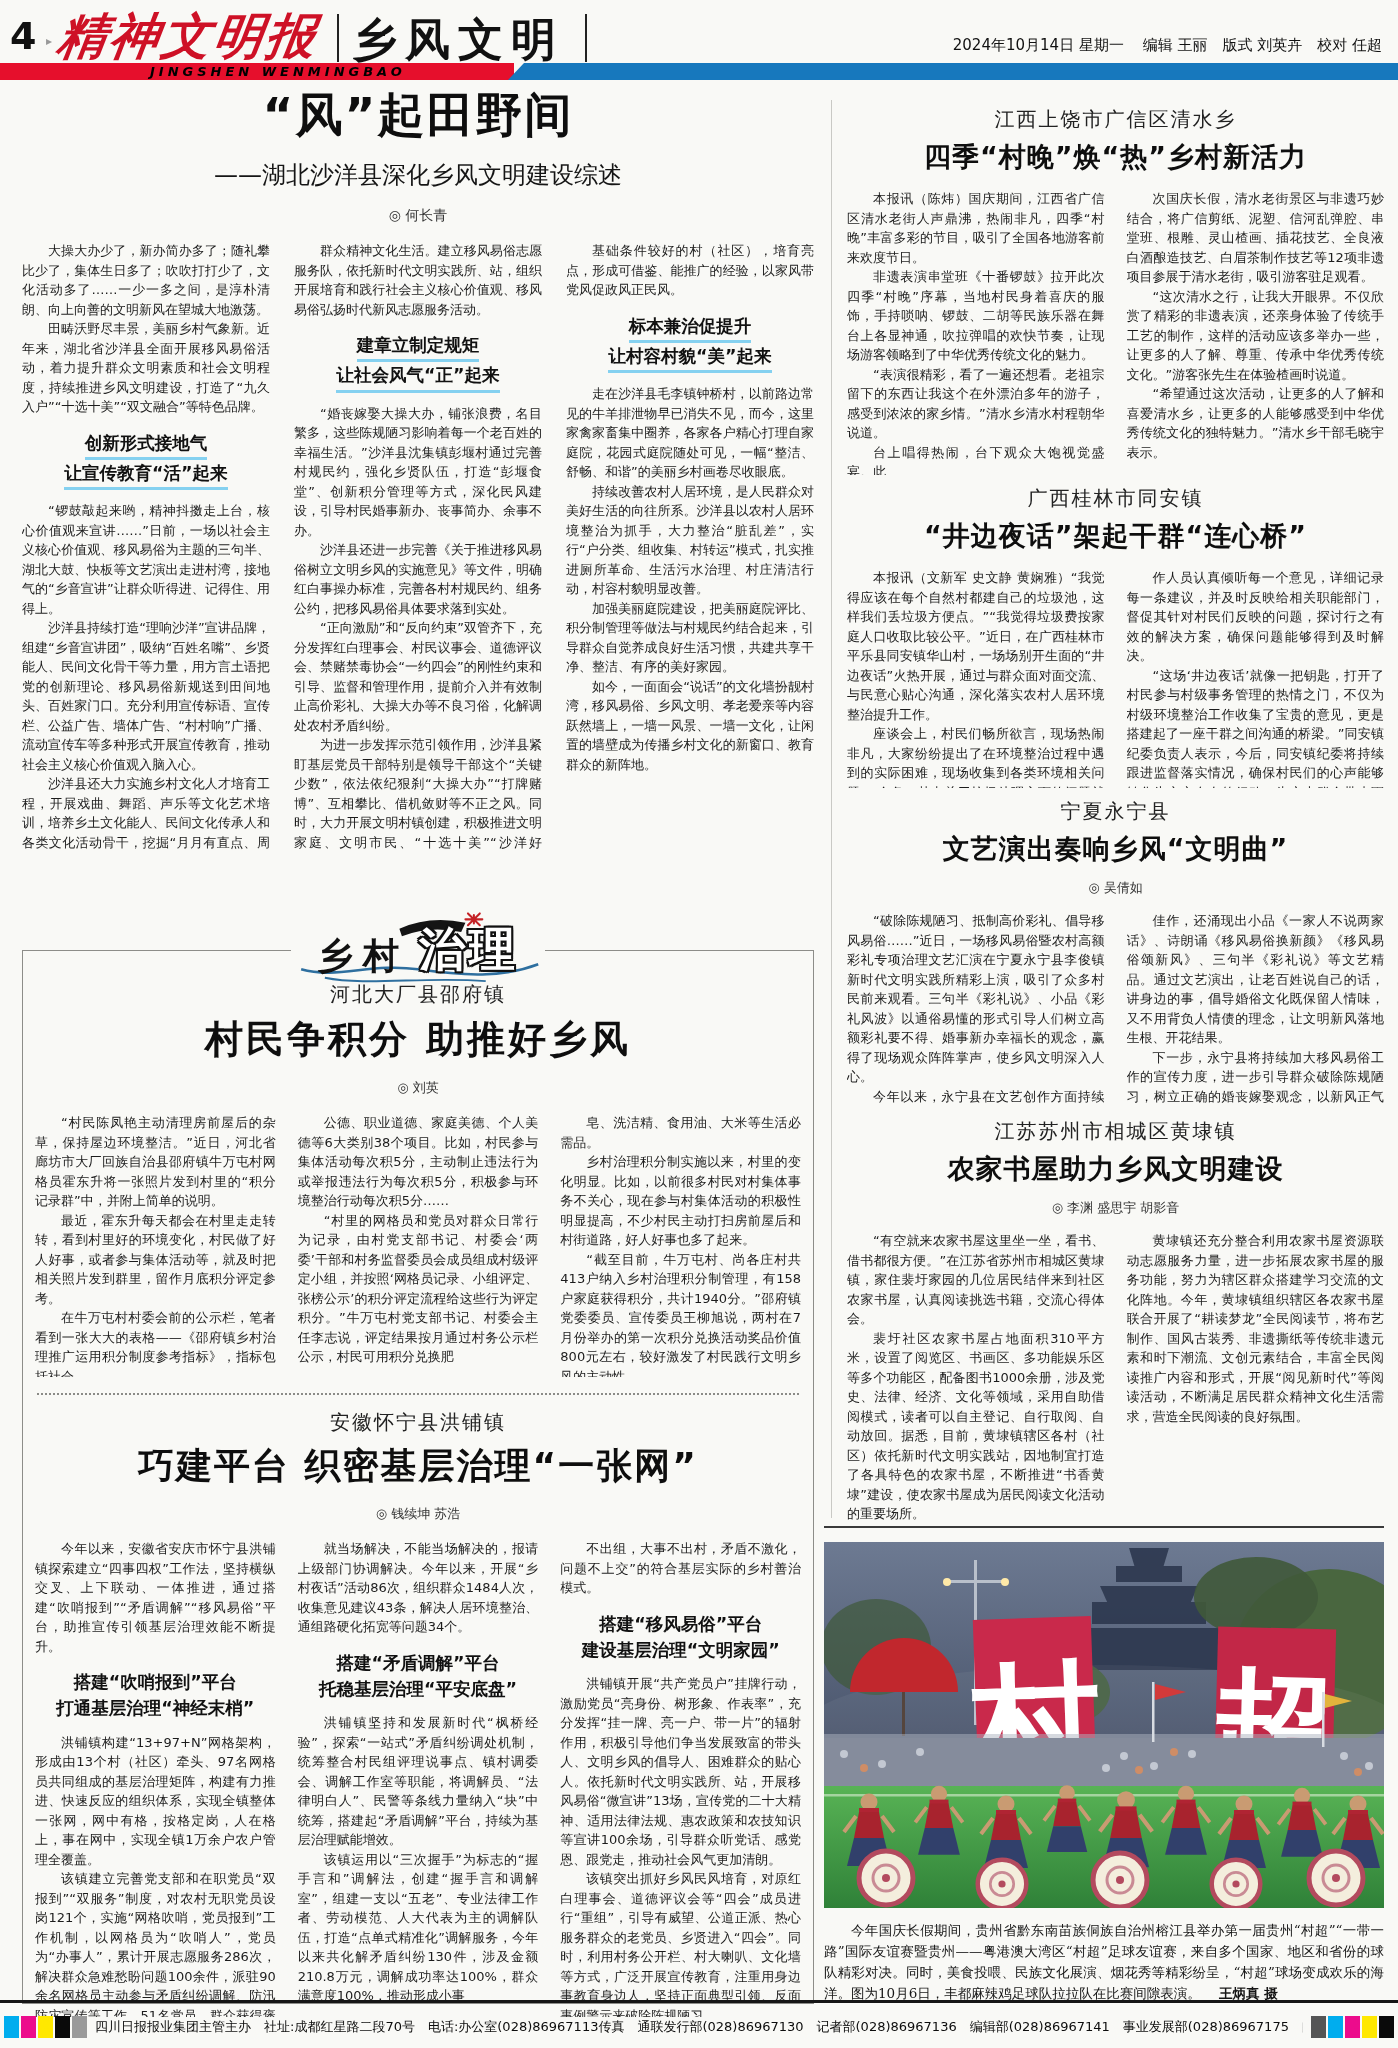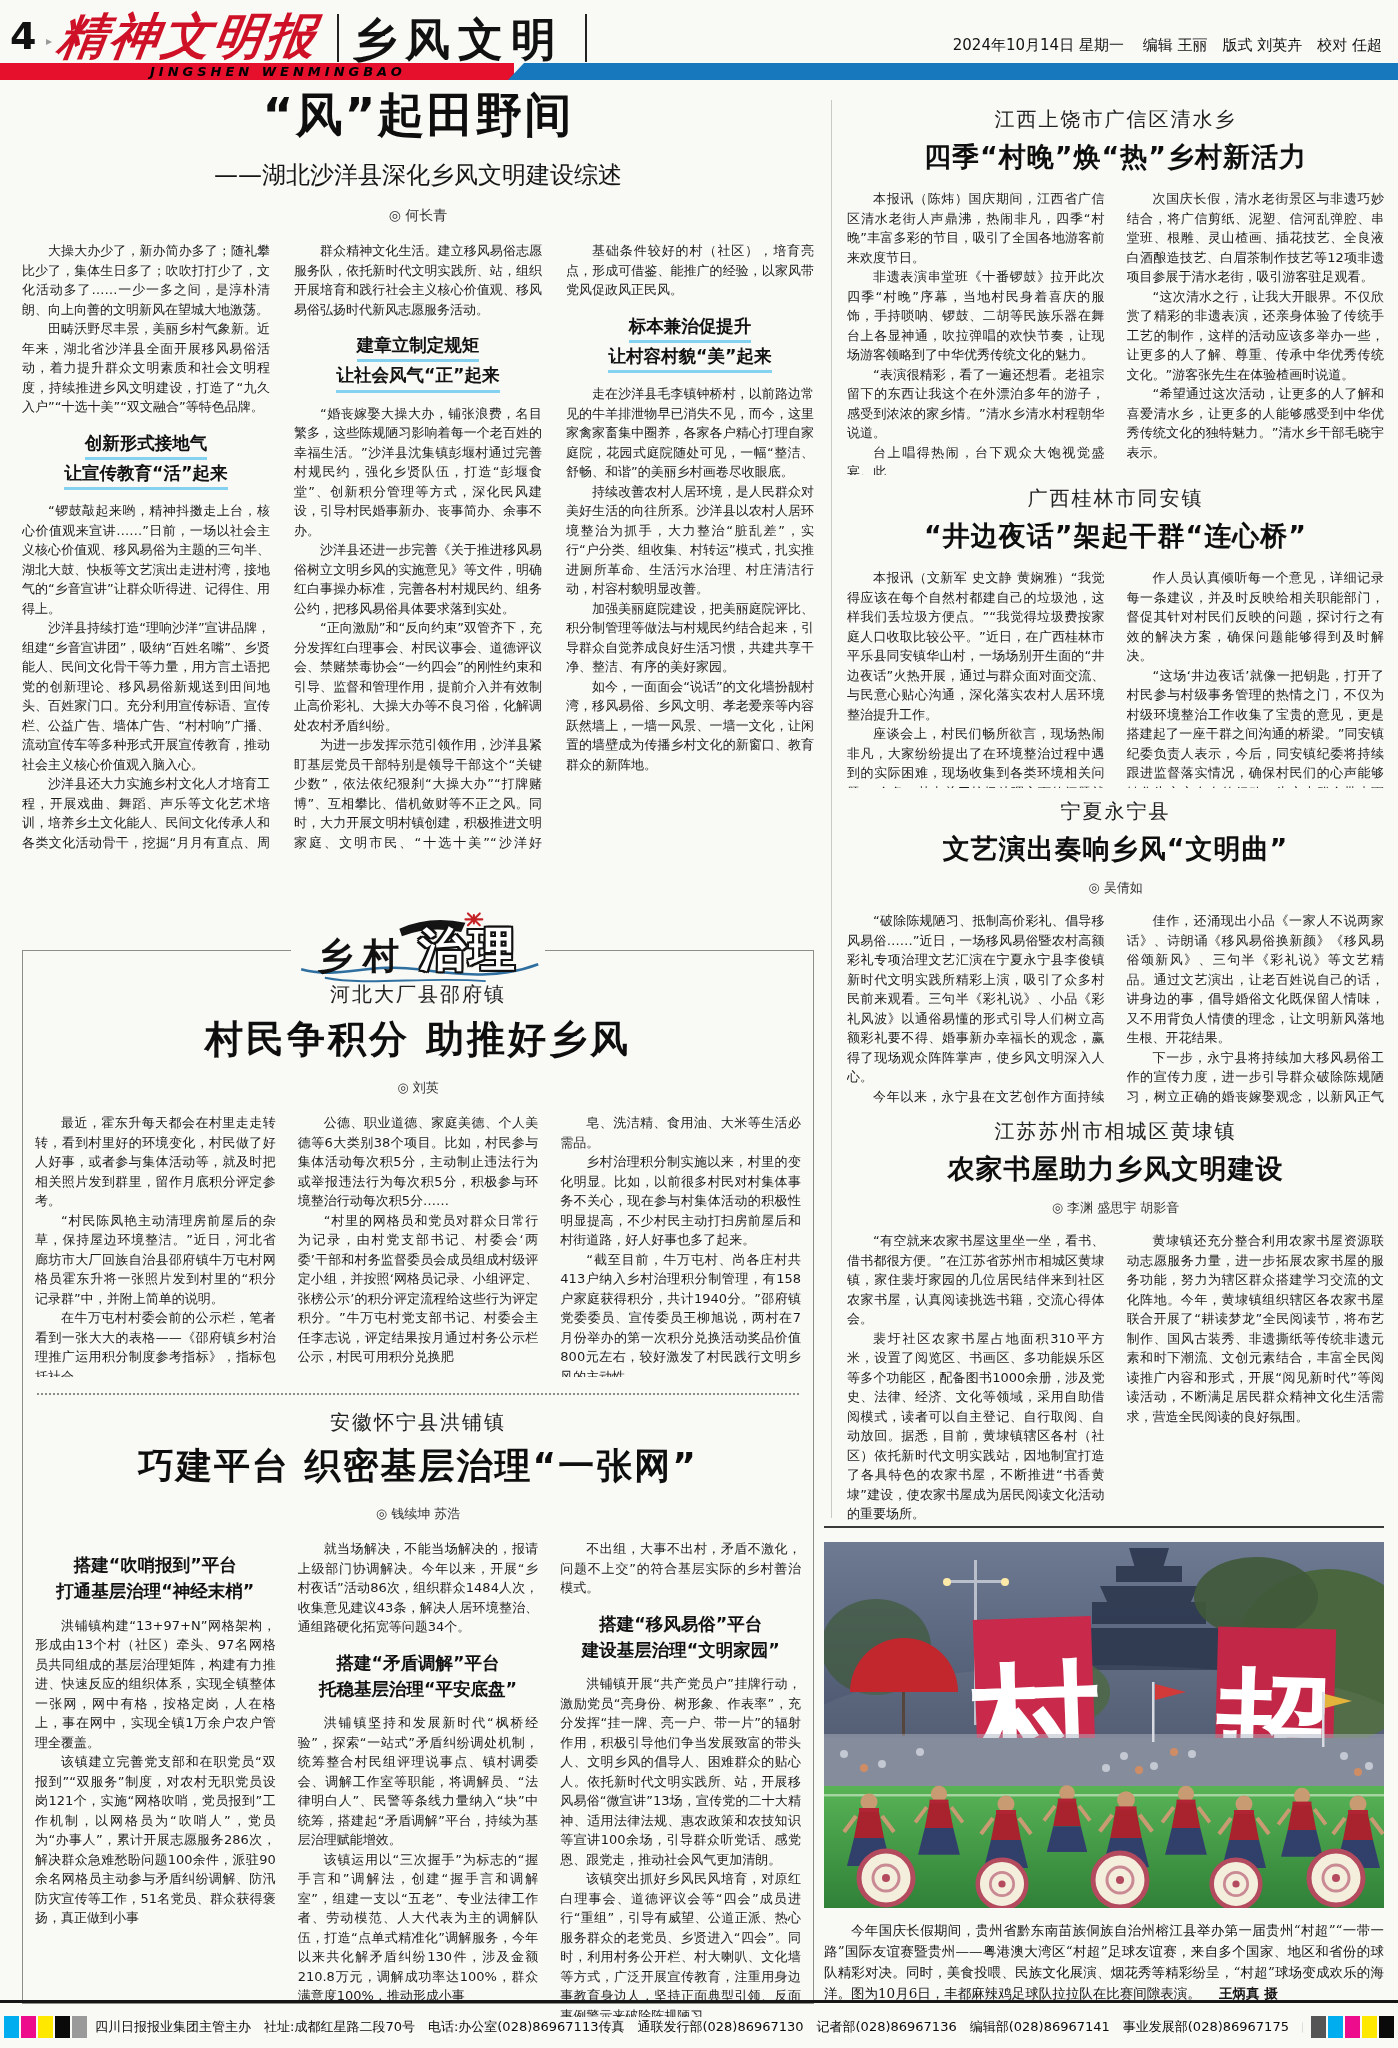--- a/index.html
+++ b/index.html
@@ -221,22 +221,22 @@
       <span class="b1">乡村</span>
       <span class="b2">治理</span>
     </div>
 
     <article class="sf-art">
       <div class="kicker">河北大厂县邵府镇</div>
       <h2 class="s-title">村民争积分  助推好乡风</h2>
       <div class="s-by">◎ 刘英</div>
       <div class="s-cols">
         <div class="col">
+            <p class="para">“村民陈凤艳主动清理房前屋后的杂草，保持屋边环境整洁。”近日，河北省廊坊市大厂回族自治县邵府镇牛万屯村网格员霍东升将一张照片发到村里的“积分记录群”中，并附上简单的说明。</p>
             <p class="para">最近，霍东升每天都会在村里走走转转，看到村里好的环境变化，村民做了好人好事，或者参与集体活动等，就及时把相关照片发到群里，留作月底积分评定参考。</p>
-            <p class="para">“村民陈凤艳主动清理房前屋后的杂草，保持屋边环境整洁。”近日，河北省廊坊市大厂回族自治县邵府镇牛万屯村网格员霍东升将一张照片发到村里的“积分记录群”中，并附上简单的说明。</p>
             <p class="para">在牛万屯村村委会前的公示栏，笔者看到一张大大的表格——《邵府镇乡村治理推广运用积分制度参考指标》，指标包括社会</p>
           </div>
         <div class="col">
             <p class="para">公德、职业道德、家庭美德、个人美德等6大类别38个项目。比如，村民参与集体活动每次积5分，主动制止违法行为或举报违法行为每次积5分，积极参与环境整治行动每次积5分……</p>
             <p class="para">“村里的网格员和党员对群众日常行为记录，由村党支部书记、村委会‘两委’干部和村务监督委员会成员组成村级评定小组，并按照‘网格员记录、小组评定、张榜公示’的积分评定流程给这些行为评定积分。”牛万屯村党支部书记、村委会主任李志说，评定结果按月通过村务公示栏公示，村民可用积分兑换肥</p>
           </div>
         <div class="col">
             <p class="para">皂、洗洁精、食用油、大米等生活必需品。</p>
             <p class="para">乡村治理积分制实施以来，村里的变化明显。比如，以前很多村民对村集体事务不关心，现在参与村集体活动的积极性明显提高，不少村民主动打扫房前屋后和村街道路，好人好事也多了起来。</p>
             <p class="para">“截至目前，牛万屯村、尚各庄村共413户纳入乡村治理积分制管理，有158户家庭获得积分，共计1940分。”邵府镇党委委员、宣传委员王柳旭说，两村在7月份举办的第一次积分兑换活动奖品价值800元左右，较好激发了村民践行文明乡风的主动性。</p>
@@ -245,20 +245,21 @@
     </article>
 
     <div class="dotrule"></div>
 
     <article class="hp-art">
       <div class="kicker">安徽怀宁县洪铺镇</div>
       <h2 class="h-title">巧建平台  织密基层治理“一张网”</h2>
       <div class="s-by">◎ 钱续坤 苏浩</div>
       <div class="h-cols">
         <div class="col">
+            <p class="para">今年以来，安徽省安庆市怀宁县洪铺镇探索建立“四事四权”工作法，坚持横纵交叉、上下联动、一体推进，通过搭建“吹哨报到”“矛盾调解”“移风易俗”平台，助推宣传引领基层治理效能不断提升。</p>
             <div class="subhead">
               <span>搭建“吹哨报到”平台</span>
               <span>打通基层治理“神经末梢”</span>
             </div>
             <p class="para">洪铺镇构建“13+97+N”网格架构，形成由13个村（社区）牵头、97名网格员共同组成的基层治理矩阵，构建有力推进、快速反应的组织体系，实现全镇整体一张网，网中有格，按格定岗，人在格上，事在网中，实现全镇1万余户农户管理全覆盖。</p>
             <p class="para">该镇建立完善党支部和在职党员“双报到”“双服务”制度，对农村无职党员设岗121个，实施“网格吹哨，党员报到”工作机制，以网格员为“吹哨人”，党员为“办事人”，累计开展志愿服务286次，解决群众急难愁盼问题100余件，派驻90余名网格员主动参与矛盾纠纷调解、防汛防灾宣传等工作，51名党员、群众获得褒扬，真正做到小事</p>
           </div>
         <div class="col">
             <p class="para">就当场解决，不能当场解决的，报请上级部门协调解决。今年以来，开展“乡村夜话”活动86次，组织群众1484人次，收集意见建议43条，解决人居环境整治、通组路硬化拓宽等问题34个。</p>
             <div class="subhead">

